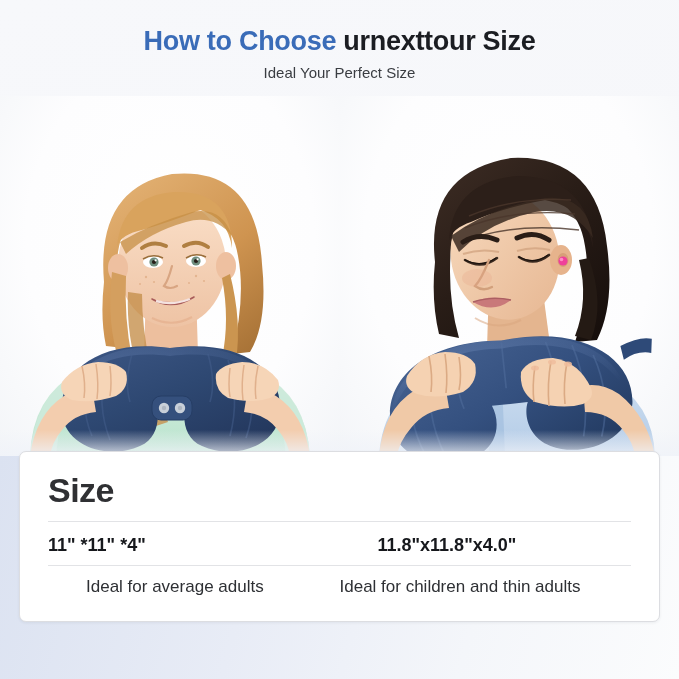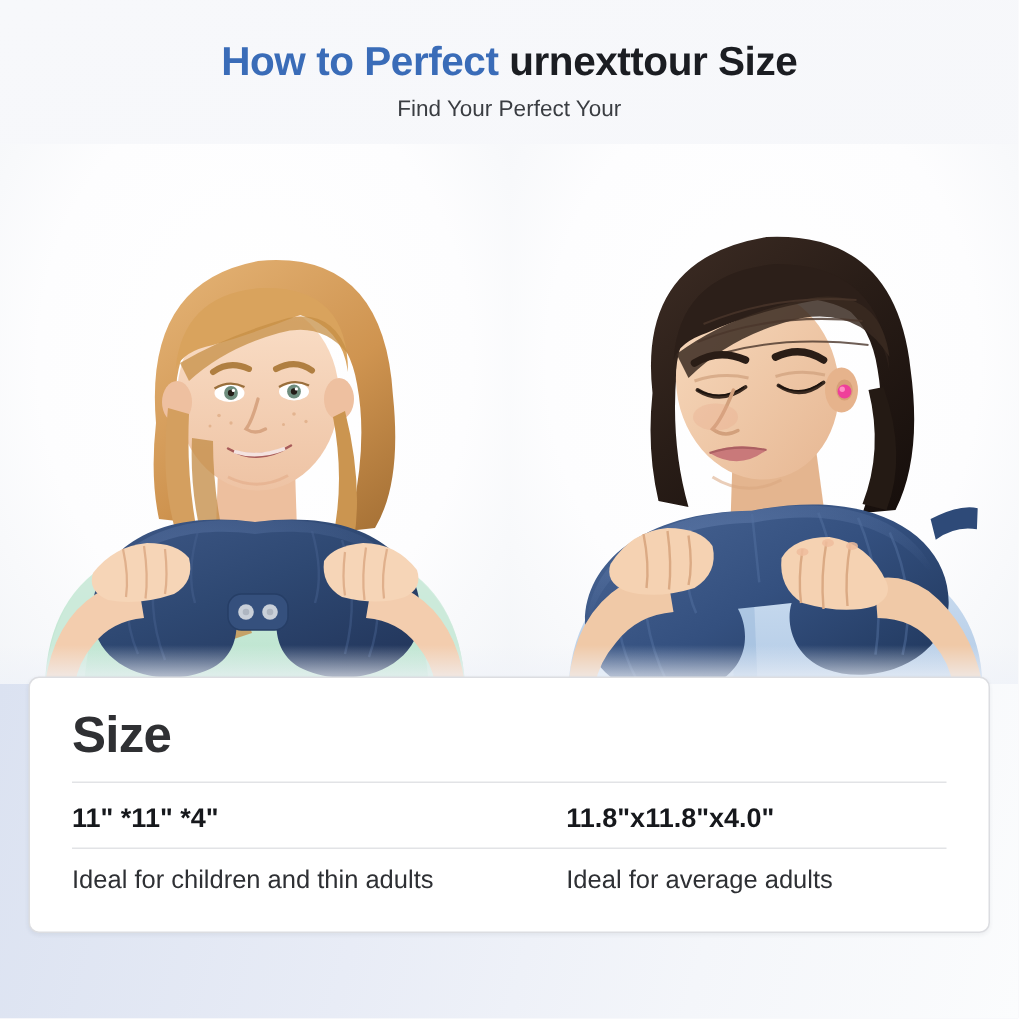--- a/index.html
+++ b/index.html
@@ -86,23 +86,23 @@
     line-height:24px; padding:9px 0 0 0; white-space:nowrap;
   }
 </style>
 </head>
 <body>
 
 <div id="page">
 
   <div class="header">
     <div class="title">
-      <span class="t-blue">How to Perfect</span><span class="t-dark"> urnexttour Size</span>
+      <span class="t-blue">How to Choose</span><span class="t-dark"> urnexttour Size</span>
     </div>
-    <div class="subtitle">Find Your Perfect Your</div>
+    <div class="subtitle">Ideal Your Perfect Size</div>
   </div>
 
   <div class="bottom-bg"></div>
 
   <div class="photo-band">
 
     <div class="photo left" aria-label="Young girl wearing a navy blue U-shaped memory foam travel neck pillow, hands resting on the pillow">
       <div class="photo-bg"></div>
       <div class="scene">
         <svg width="340" height="360" viewBox="0 0 340 360">
@@ -365,23 +365,23 @@
       <div class="size-row">
         <div class="cell">
           <div class="dim">11" *11" *4"</div>
         </div>
         <div class="cell right">
           <div class="dim">11.8"x11.8"x4.0"</div>
         </div>
       </div>
       <div class="rule"></div>
       <div class="size-row">
+        <div class="cell right">
+          <div class="desc">Ideal for average adults</div>
+        </div>
         <div class="cell">
           <div class="desc">Ideal for children and thin adults</div>
-        </div>
-        <div class="cell right">
-          <div class="desc">Ideal for average adults</div>
         </div>
       </div>
     </div>
   </div>
 
 </div>
 
 </body></html>

